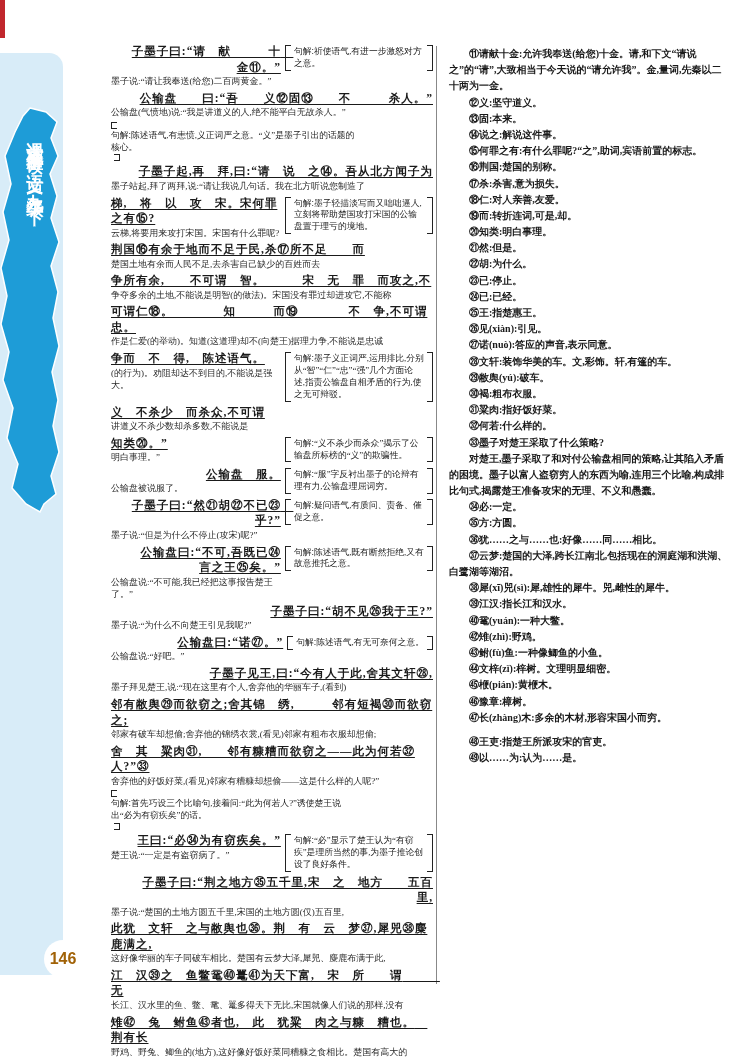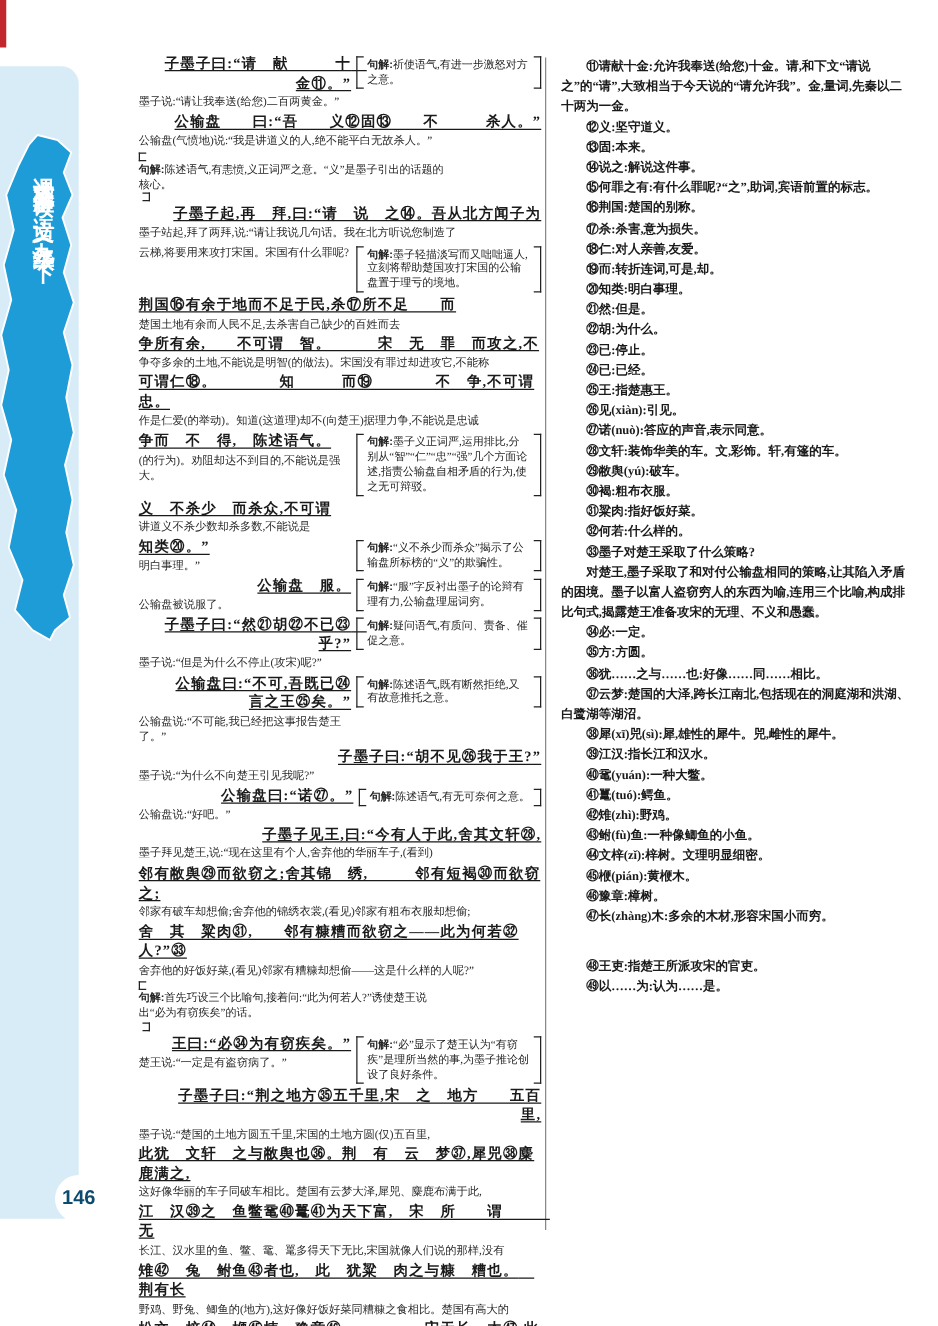--- a/index.html
+++ b/index.html
@@ -12,44 +12,44 @@
   .banner{position:absolute;left:0;top:106px;width:64px;height:408px;}
   .banner svg{position:absolute;left:0;top:0;}
   .vtext{position:absolute;left:20px;top:22px;height:366px;width:30px;
          writing-mode:vertical-rl;text-orientation:mixed;color:#ffffff;
          font-family:"Liberation Sans","DejaVu Sans",sans-serif;
          font-size:17px;font-weight:bold;letter-spacing:3px;display:flex;align-items:center;}
   .vtext span{display:inline-block;}
   .vtext .gap{margin-top:14px;}
   .pagenum{position:absolute;left:44px;top:940px;width:38px;height:38px;border-radius:50%;
            background:#ffffff;display:flex;align-items:center;justify-content:center;
-           font-family:"Liberation Sans","DejaVu Sans",sans-serif;font-size:16px;font-weight:bold;color:#0c4a6e;}
+           font-family:"Liberation Sans","DejaVu Sans",sans-serif;font-size:16px;font-weight:bold;color:#a16207;}
   
   .divider{position:absolute;left:436px;top:46px;width:1px;height:938px;background:#888;}
   .col-left{position:absolute;left:111px;top:44px;width:322px;}
   .col-right{position:absolute;left:449px;top:46px;width:280px;
              font-size:10px;line-height:1.62;color:#1a1a1a;}
   
   .block{margin-bottom:3px;}
   .pairwrap{display:flex;align-items:flex-start;gap:4px;}
   .pair{flex:1 1 auto;min-width:0;}
   .main{font-size:11.5px;font-weight:600;line-height:1.35;letter-spacing:1px;
         text-decoration:underline;text-underline-offset:2px;text-indent:0;}
   .indent .main{text-indent:1.5em;text-align:right;}
   .trans{font-size:9px;line-height:1.4;color:#2a2a2a;letter-spacing:0;}
   .note{flex:0 0 auto;max-width:46%;display:flex;align-items:stretch;margin-top:1px;}
   .note.solo{max-width:78%;margin:1px 0 2px 0;flex-direction:column;}
   .br{width:5px;flex:0 0 5px;}
   .br.l{border-top:1.2px solid #222;border-bottom:1.2px solid #222;border-left:1.2px solid #222;margin-right:3px;}
   .br.r{border-top:1.2px solid #222;border-bottom:1.2px solid #222;border-right:1.2px solid #222;margin-left:3px;}
   .note-text{font-size:8.8px;line-height:1.35;color:#222;padding:1px 0;}
-  .note-text b{font-family:"Liberation Sans","DejaVu Sans",sans-serif;font-weight:bold;}
+  .note-text b{font-family:"Liberation Sans","DejaVu Sans",sans-serif;font-weight:normal;}
   
   .rnote p{margin:0;text-indent:2em;font-weight:bold;}
-  .rnote.gap{margin-top:24px;}
+  .rnote.gap{margin-top:8px;}
   .rnote .ans{text-indent:2em;}
 </style>
 </head>
 <body>
 
 <div class="page">
 
   <div class="red-strip"></div>
 
   <div class="sidebar-bg"></div>
@@ -114,20 +114,21 @@
           <div class="main">子墨子起,再　拜,曰:“请　说　之⑭。吾从北方闻子为</div>
           <div class="trans">墨子站起,拜了两拜,说:“请让我说几句话。我在北方听说您制造了</div>
         </div>
 
       </div>
     </div>
 
     <div class="block">
       <div class="pairwrap">
         <div class="pair">
+          <div class="main">梯,　将　以　攻　宋。宋何罪之有⑮?</div>
           <div class="trans">云梯,将要用来攻打宋国。宋国有什么罪呢?</div>
         </div>
         <div class="note">
           <span class="br l"></span>
           <span class="note-text"><b>句解:</b>墨子轻描淡写而又咄咄逼人,立刻将帮助楚国攻打宋国的公输盘置于理亏的境地。</span>
           <span class="br r"></span>
         </div>
       </div>
     </div>
 
@@ -484,23 +485,20 @@
     </div>
 
     <div class="rnote">
       <p><span class="marker">㊴</span><span class="txt">江汉:指长江和汉水。</span></p>
     </div>
 
     <div class="rnote">
       <p><span class="marker">㊵</span><span class="txt">鼋(yuán):一种大鳖。</span></p>
     </div>
 
-    <div class="rnote">
-      <p><span class="marker">㊶</span><span class="txt">鼍(tuó):鳄鱼。</span></p>
-    </div>
 
     <div class="rnote">
       <p><span class="marker">㊷</span><span class="txt">雉(zhì):野鸡。</span></p>
     </div>
 
     <div class="rnote">
       <p><span class="marker">㊸</span><span class="txt">鲋(fù)鱼:一种像鲫鱼的小鱼。</span></p>
     </div>
 
     <div class="rnote">

